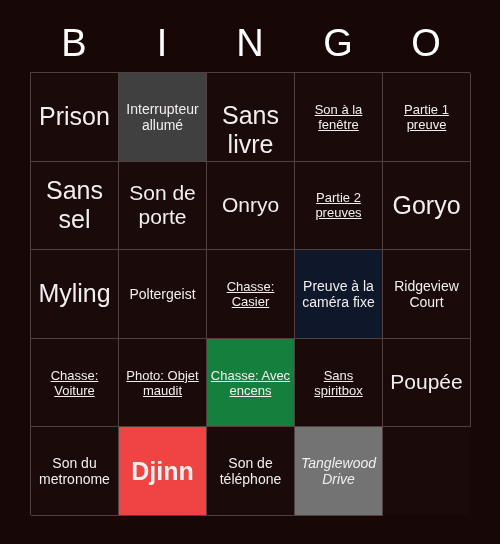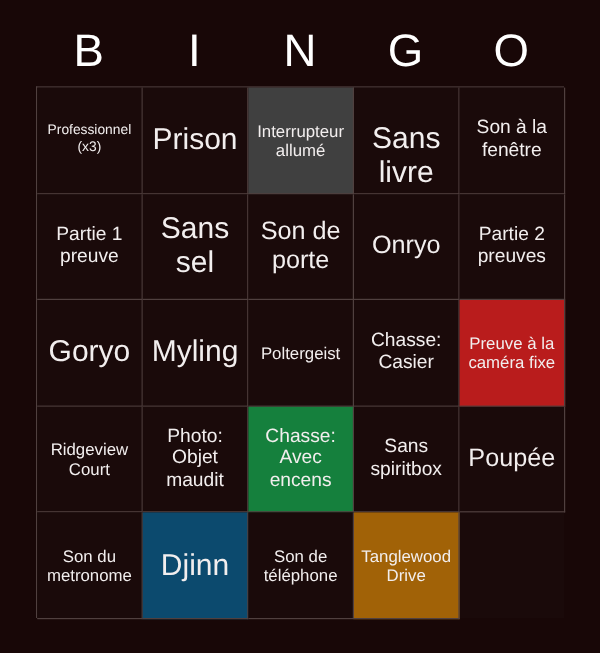--- a/index.html
+++ b/index.html
@@ -77,41 +77,38 @@
     line-height: 1.16;
     display: block;
     width: 100%;
     word-wrap: break-word;
     font-family: "Liberation Sans", sans-serif;
   }
 
   
   .t-xs  { font-size: 11.5px; }
   .t-sm  { font-size: 14px; }
-  .t-md  { font-size: 16px; }
+  .t-md  { font-size: 13px; text-decoration: underline; }
   .t-lg  { font-size: 21px; }
   .t-xl  { font-size: 25px; }
 </style>
 </head>
 <body style="background: rgb(24, 7, 7);">
 
 <div class="card">
 
   <div class="header">
       <div class="header-letter" style="color: rgb(255, 255, 255);">B</div>
       <div class="header-letter" style="color: rgb(255, 255, 255);">I</div>
       <div class="header-letter" style="color: rgb(255, 255, 255);">N</div>
       <div class="header-letter" style="color: rgb(255, 255, 255);">G</div>
       <div class="header-letter" style="color: rgb(255, 255, 255);">O</div>
     </div>
 
   <div class="grid" style="border-top-color: rgb(80, 64, 63); border-left-color: rgb(80, 64, 63);">
-      <div class="cell" style="background: rgb(26, 10, 10); border-right-color: rgb(80, 64, 63); border-bottom-color: rgb(80, 64, 63);">
-        <span class="cell-text t-xs" style="color: rgb(242, 238, 238);">Professionnel (x3)</span>
-      </div>
       <div class="cell" style="background: rgb(26, 10, 10); border-right-color: rgb(80, 64, 63); border-bottom-color: rgb(80, 64, 63);">
         <span class="cell-text t-xl" style="color: rgb(242, 238, 238);">Prison</span>
       </div>
       <div class="cell" style="background: #404040; border-right-color: rgb(80, 64, 63); border-bottom-color: rgb(80, 64, 63); justify-content: center;">
         <span class="cell-text t-sm" style="color: rgb(242, 238, 238);">Interrupteur allumé</span>
       </div>
       <div class="cell" style="background: rgb(26, 10, 10); border-right-color: rgb(80, 64, 63); border-bottom-color: rgb(80, 64, 63); align-items: flex-end;">
         <span class="cell-text t-xl" style="color: rgb(242, 238, 238);">Sans livre</span>
       </div>
       <div class="cell" style="background: rgb(26, 10, 10); border-right-color: rgb(80, 64, 63); border-bottom-color: rgb(80, 64, 63);">
@@ -137,45 +134,48 @@
       </div>
       <div class="cell" style="background: rgb(26, 10, 10); border-right-color: rgb(80, 64, 63); border-bottom-color: rgb(80, 64, 63);">
         <span class="cell-text t-xl" style="color: rgb(242, 238, 238);">Myling</span>
       </div>
       <div class="cell" style="background: rgb(26, 10, 10); border-right-color: rgb(80, 64, 63); border-bottom-color: rgb(80, 64, 63);">
         <span class="cell-text t-sm" style="color: rgb(242, 238, 238);">Poltergeist</span>
       </div>
       <div class="cell" style="background: rgb(26, 10, 10); border-right-color: rgb(80, 64, 63); border-bottom-color: rgb(80, 64, 63);">
         <span class="cell-text t-md" style="color: rgb(242, 238, 238);">Chasse: Casier</span>
       </div>
-      <div class="cell" style="background: #b91c1c; border-right-color: rgb(80, 64, 63); border-bottom-color: rgb(80, 64, 63);">
+      <div class="cell" style="background: #0f172a; border-right-color: rgb(80, 64, 63); border-bottom-color: rgb(80, 64, 63);">
         <span class="cell-text t-sm" style="color: rgb(242, 238, 238);">Preuve à la caméra fixe</span>
       </div>
       <div class="cell" style="background: rgb(26, 10, 10); border-right-color: rgb(80, 64, 63); border-bottom-color: rgb(80, 64, 63);">
         <span class="cell-text t-sm" style="color: rgb(242, 238, 238);">Ridgeview Court</span>
+      </div>
+      <div class="cell" style="background: rgb(26, 10, 10); border-right-color: rgb(80, 64, 63); border-bottom-color: rgb(80, 64, 63);">
+        <span class="cell-text t-md" style="color: rgb(242, 238, 238);">Chasse: Voiture</span>
       </div>
       <div class="cell" style="background: rgb(26, 10, 10); border-right-color: rgb(80, 64, 63); border-bottom-color: rgb(80, 64, 63);">
         <span class="cell-text t-md" style="color: rgb(242, 238, 238);">Photo: Objet maudit</span>
       </div>
       <div class="cell" style="background: #15803d; border-right-color: rgb(80, 64, 63); border-bottom-color: rgb(80, 64, 63);">
         <span class="cell-text t-md" style="color: rgb(242, 238, 238);">Chasse: Avec encens</span>
       </div>
       <div class="cell" style="background: rgb(26, 10, 10); border-right-color: rgb(80, 64, 63); border-bottom-color: rgb(80, 64, 63);">
         <span class="cell-text t-md" style="color: rgb(242, 238, 238);">Sans spiritbox</span>
       </div>
       <div class="cell" style="background: rgb(26, 10, 10); border-right-color: rgb(80, 64, 63); border-bottom-color: rgb(80, 64, 63);">
         <span class="cell-text t-lg" style="color: rgb(242, 238, 238);">Poupée</span>
       </div>
       <div class="cell" style="background: rgb(26, 10, 10); border-right-color: rgb(80, 64, 63); border-bottom-color: rgb(80, 64, 63);">
         <span class="cell-text t-sm" style="color: rgb(242, 238, 238);">Son du metronome</span>
       </div>
-      <div class="cell" style="background: #0c4a6e; border-right-color: rgb(80, 64, 63); border-bottom-color: rgb(80, 64, 63);">
+      <div class="cell" style="background: #ef4444; border-right-color: rgb(80, 64, 63); border-bottom-color: rgb(80, 64, 63); font-weight: bold;">
         <span class="cell-text t-xl" style="color: rgb(242, 238, 238);">Djinn</span>
       </div>
       <div class="cell" style="background: rgb(26, 10, 10); border-right-color: rgb(80, 64, 63); border-bottom-color: rgb(80, 64, 63);">
         <span class="cell-text t-sm" style="color: rgb(242, 238, 238);">Son de téléphone</span>
       </div>
-      <div class="cell" style="background: #a16207; border-right-color: rgb(80, 64, 63); border-bottom-color: rgb(80, 64, 63);">
+      <div class="cell" style="background: #737373; border-right-color: rgb(80, 64, 63); border-bottom-color: rgb(80, 64, 63); font-style: italic;">
         <span class="cell-text t-sm" style="color: rgb(242, 238, 238);">Tanglewood Drive</span>
       </div>
     </div>
 
 </div>
 
 </body></html>

